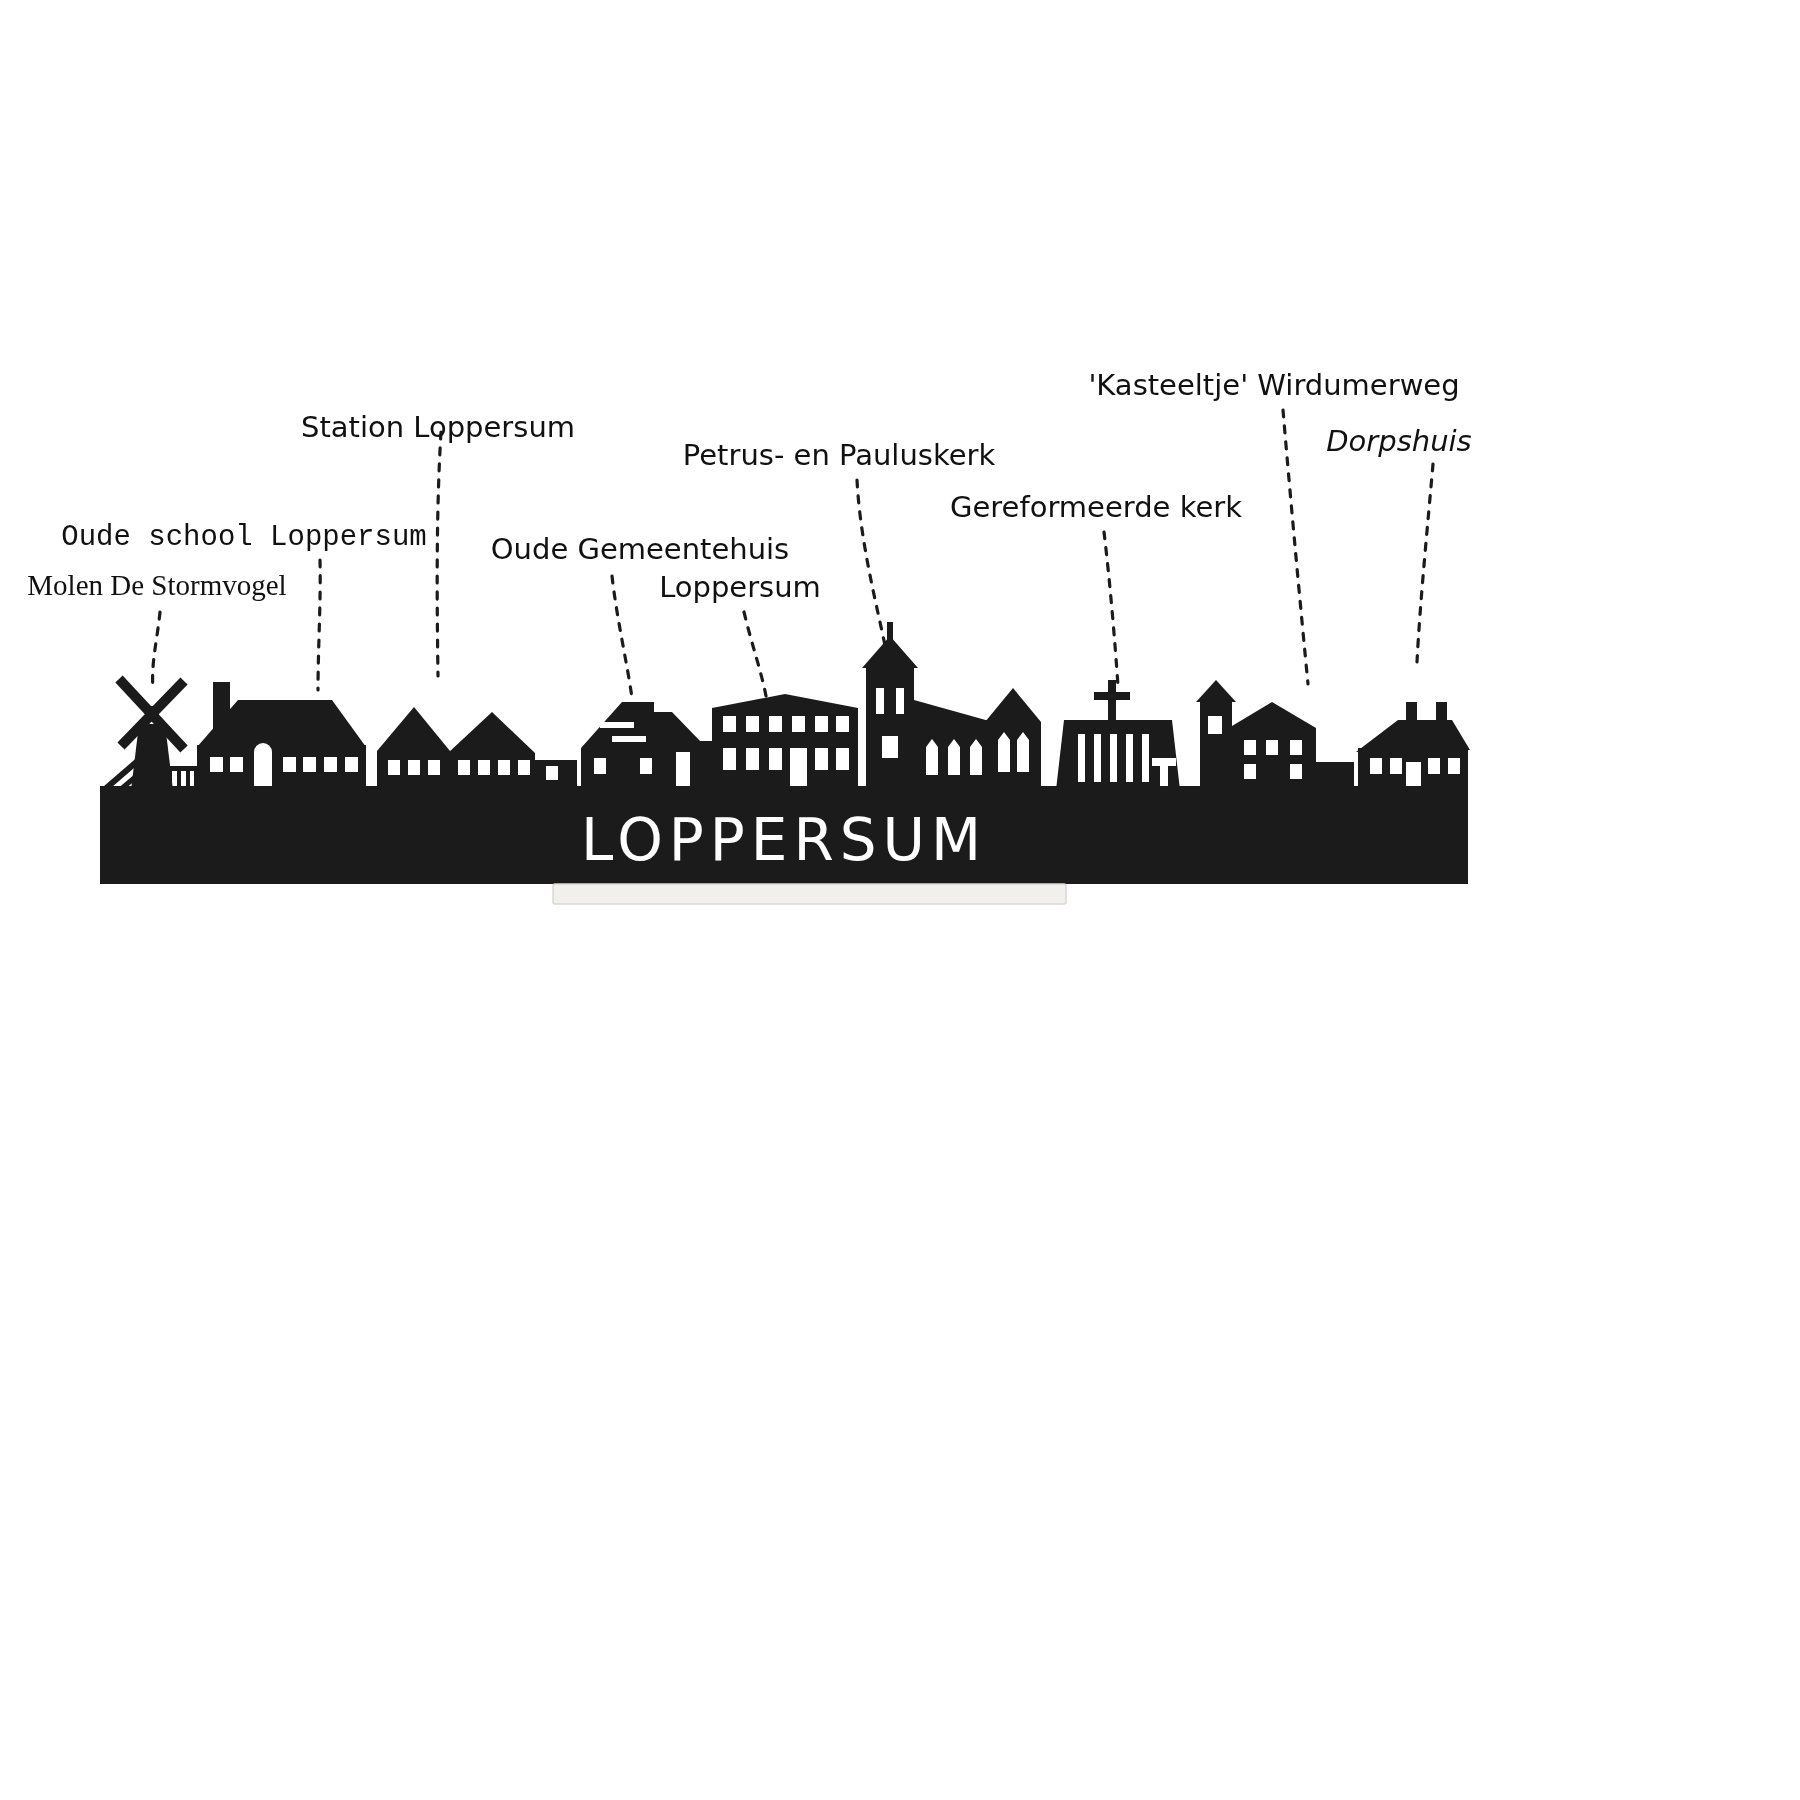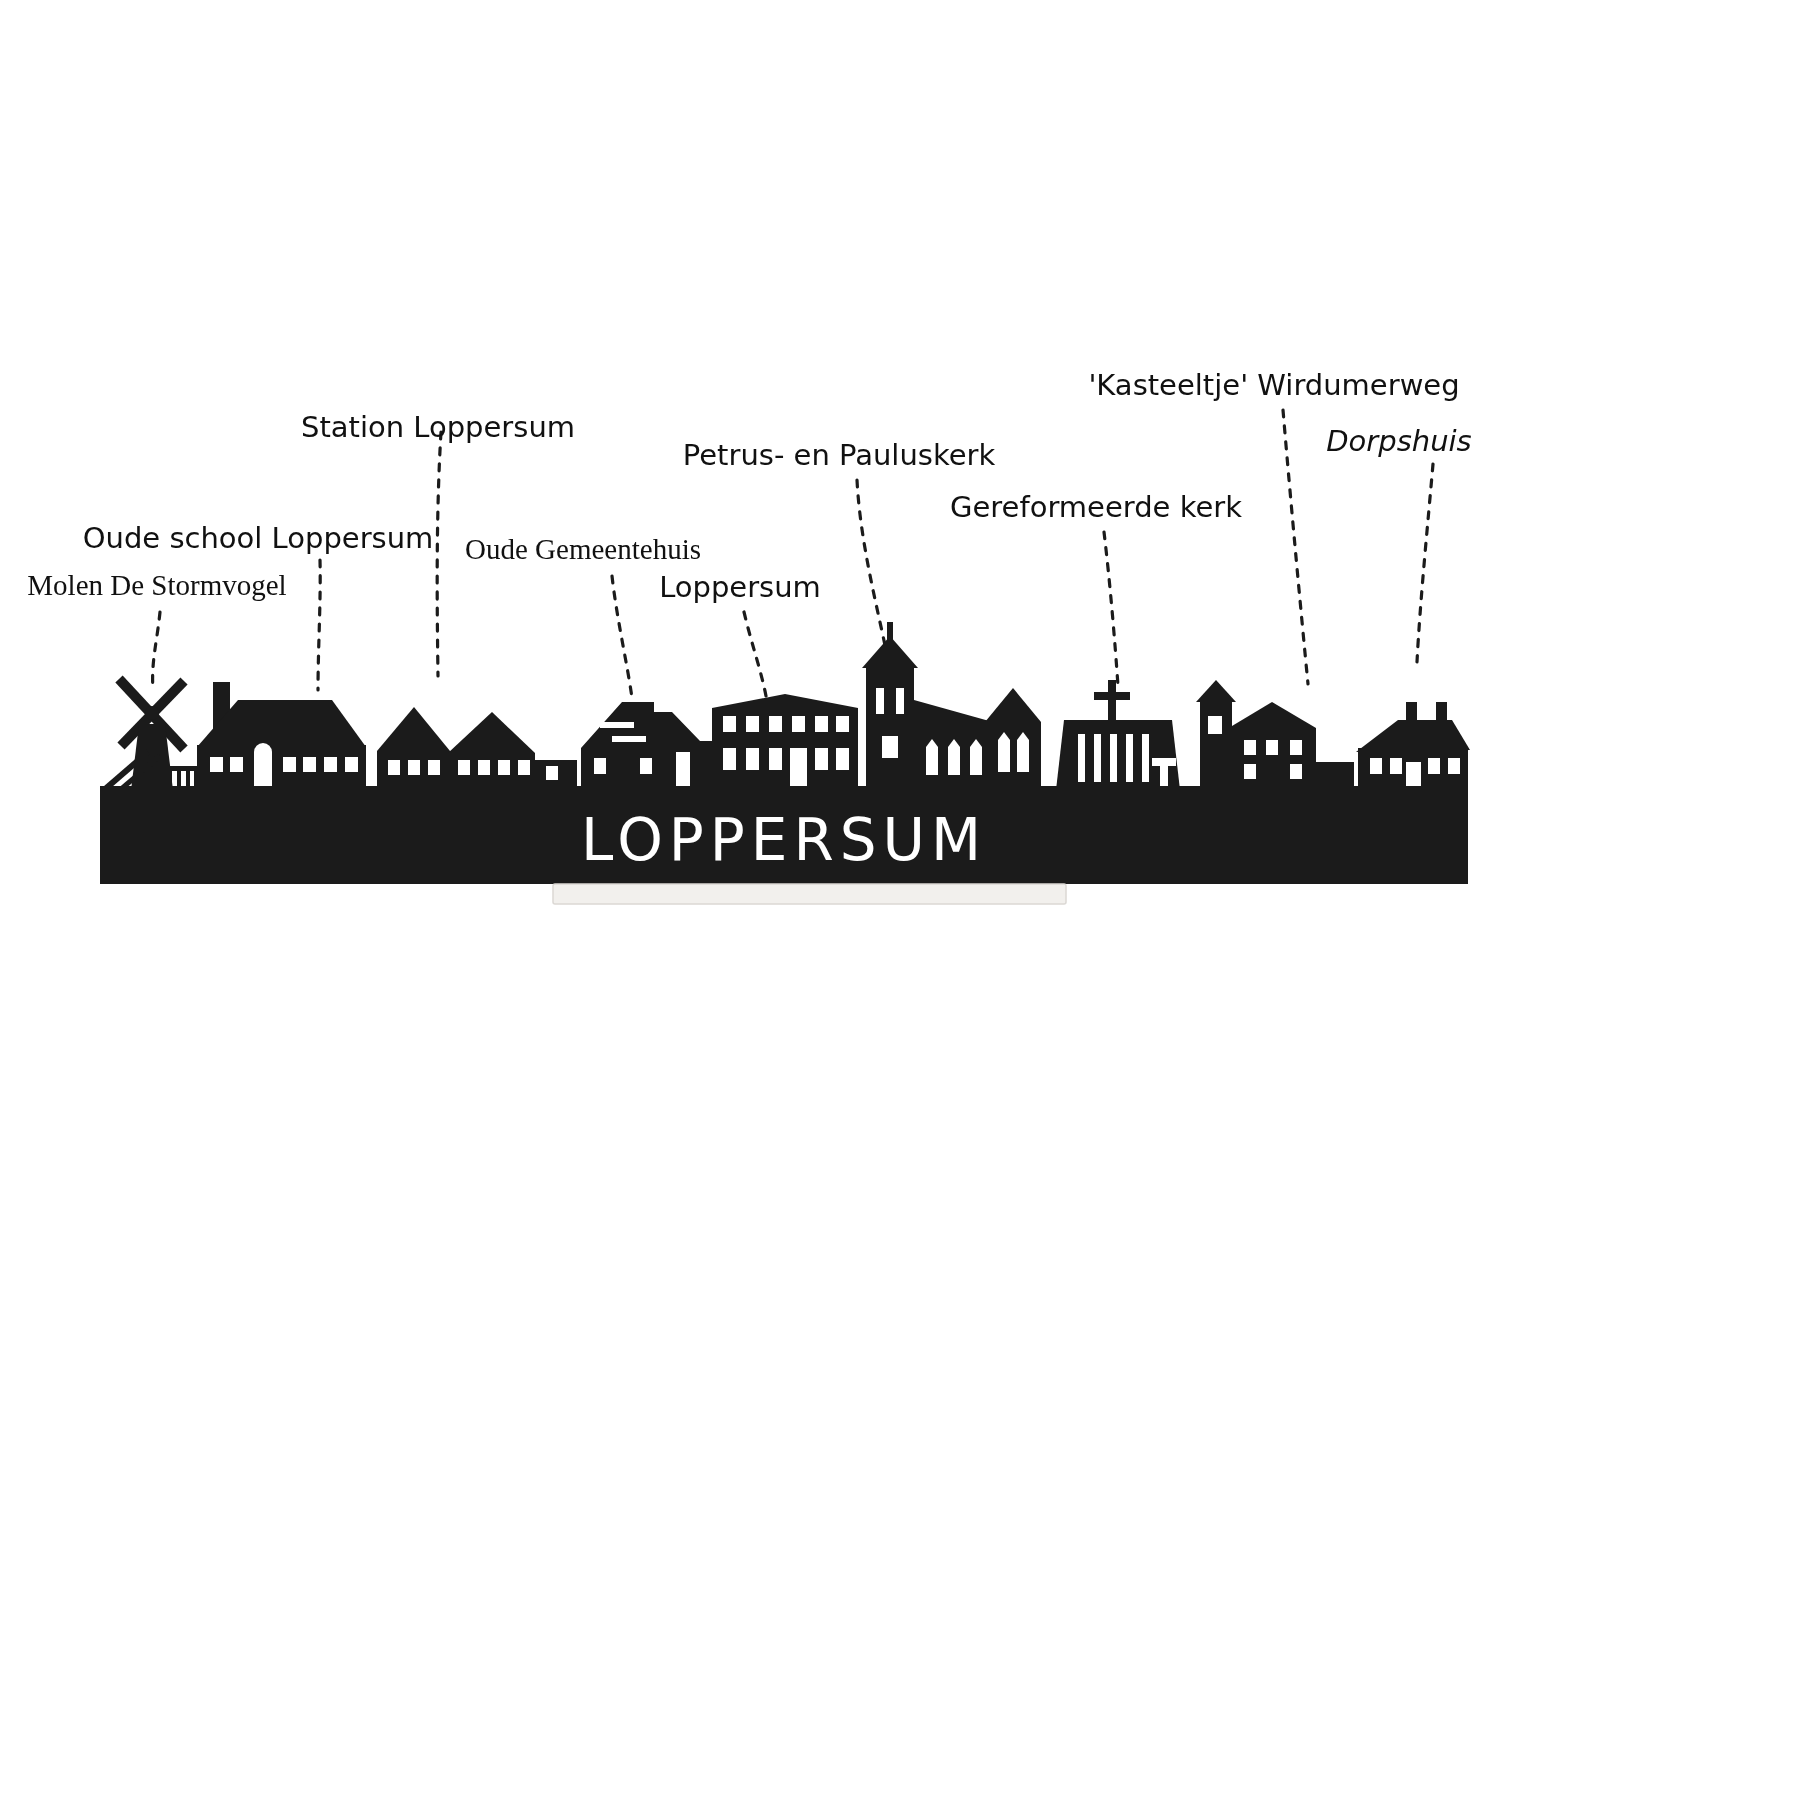--- a/index.html
+++ b/index.html
@@ -160,23 +160,23 @@
 
       <rect class="ink" x="100" y="786" width="1368" height="98"></rect>
       <text class="title-text" x="784" y="860" text-anchor="middle">LOPPERSUM</text>
 
       <rect class="stand-rect" x="553" y="884" width="513" height="20" rx="2"></rect>
     </g>
   </svg>
 
   <div>
     <div class="label" style="left:157px;top:568px;font-family:Liberation Serif, serif;">Molen De Stormvogel</div>
-    <div class="label" style="left:258px;top:521px;">Oude school Loppersum</div>
+    <div class="label" style="left:244px;top:521px;font-family:Liberation Mono, monospace;">Oude school Loppersum</div>
     <div class="label" style="left:438px;top:410px;">Station Loppersum</div>
-    <div class="label" style="left:583px;top:532px;font-family:Liberation Serif, serif;">Oude Gemeentehuis</div>
+    <div class="label" style="left:640px;top:532px;">Oude Gemeentehuis</div>
     <div class="label" style="left:740px;top:570px;">Loppersum</div>
     <div class="label" style="left:839px;top:438px;">Petrus- en Pauluskerk</div>
     <div class="label" style="left:1096px;top:490px;">Gereformeerde kerk</div>
     <div class="label" style="left:1274px;top:368px;">'Kasteeltje' Wirdumerweg</div>
     <div class="label" style="left:1399px;top:424px;font-style:italic;">Dorpshuis</div>
   </div>
 
 </div>
 
 </body></html>

